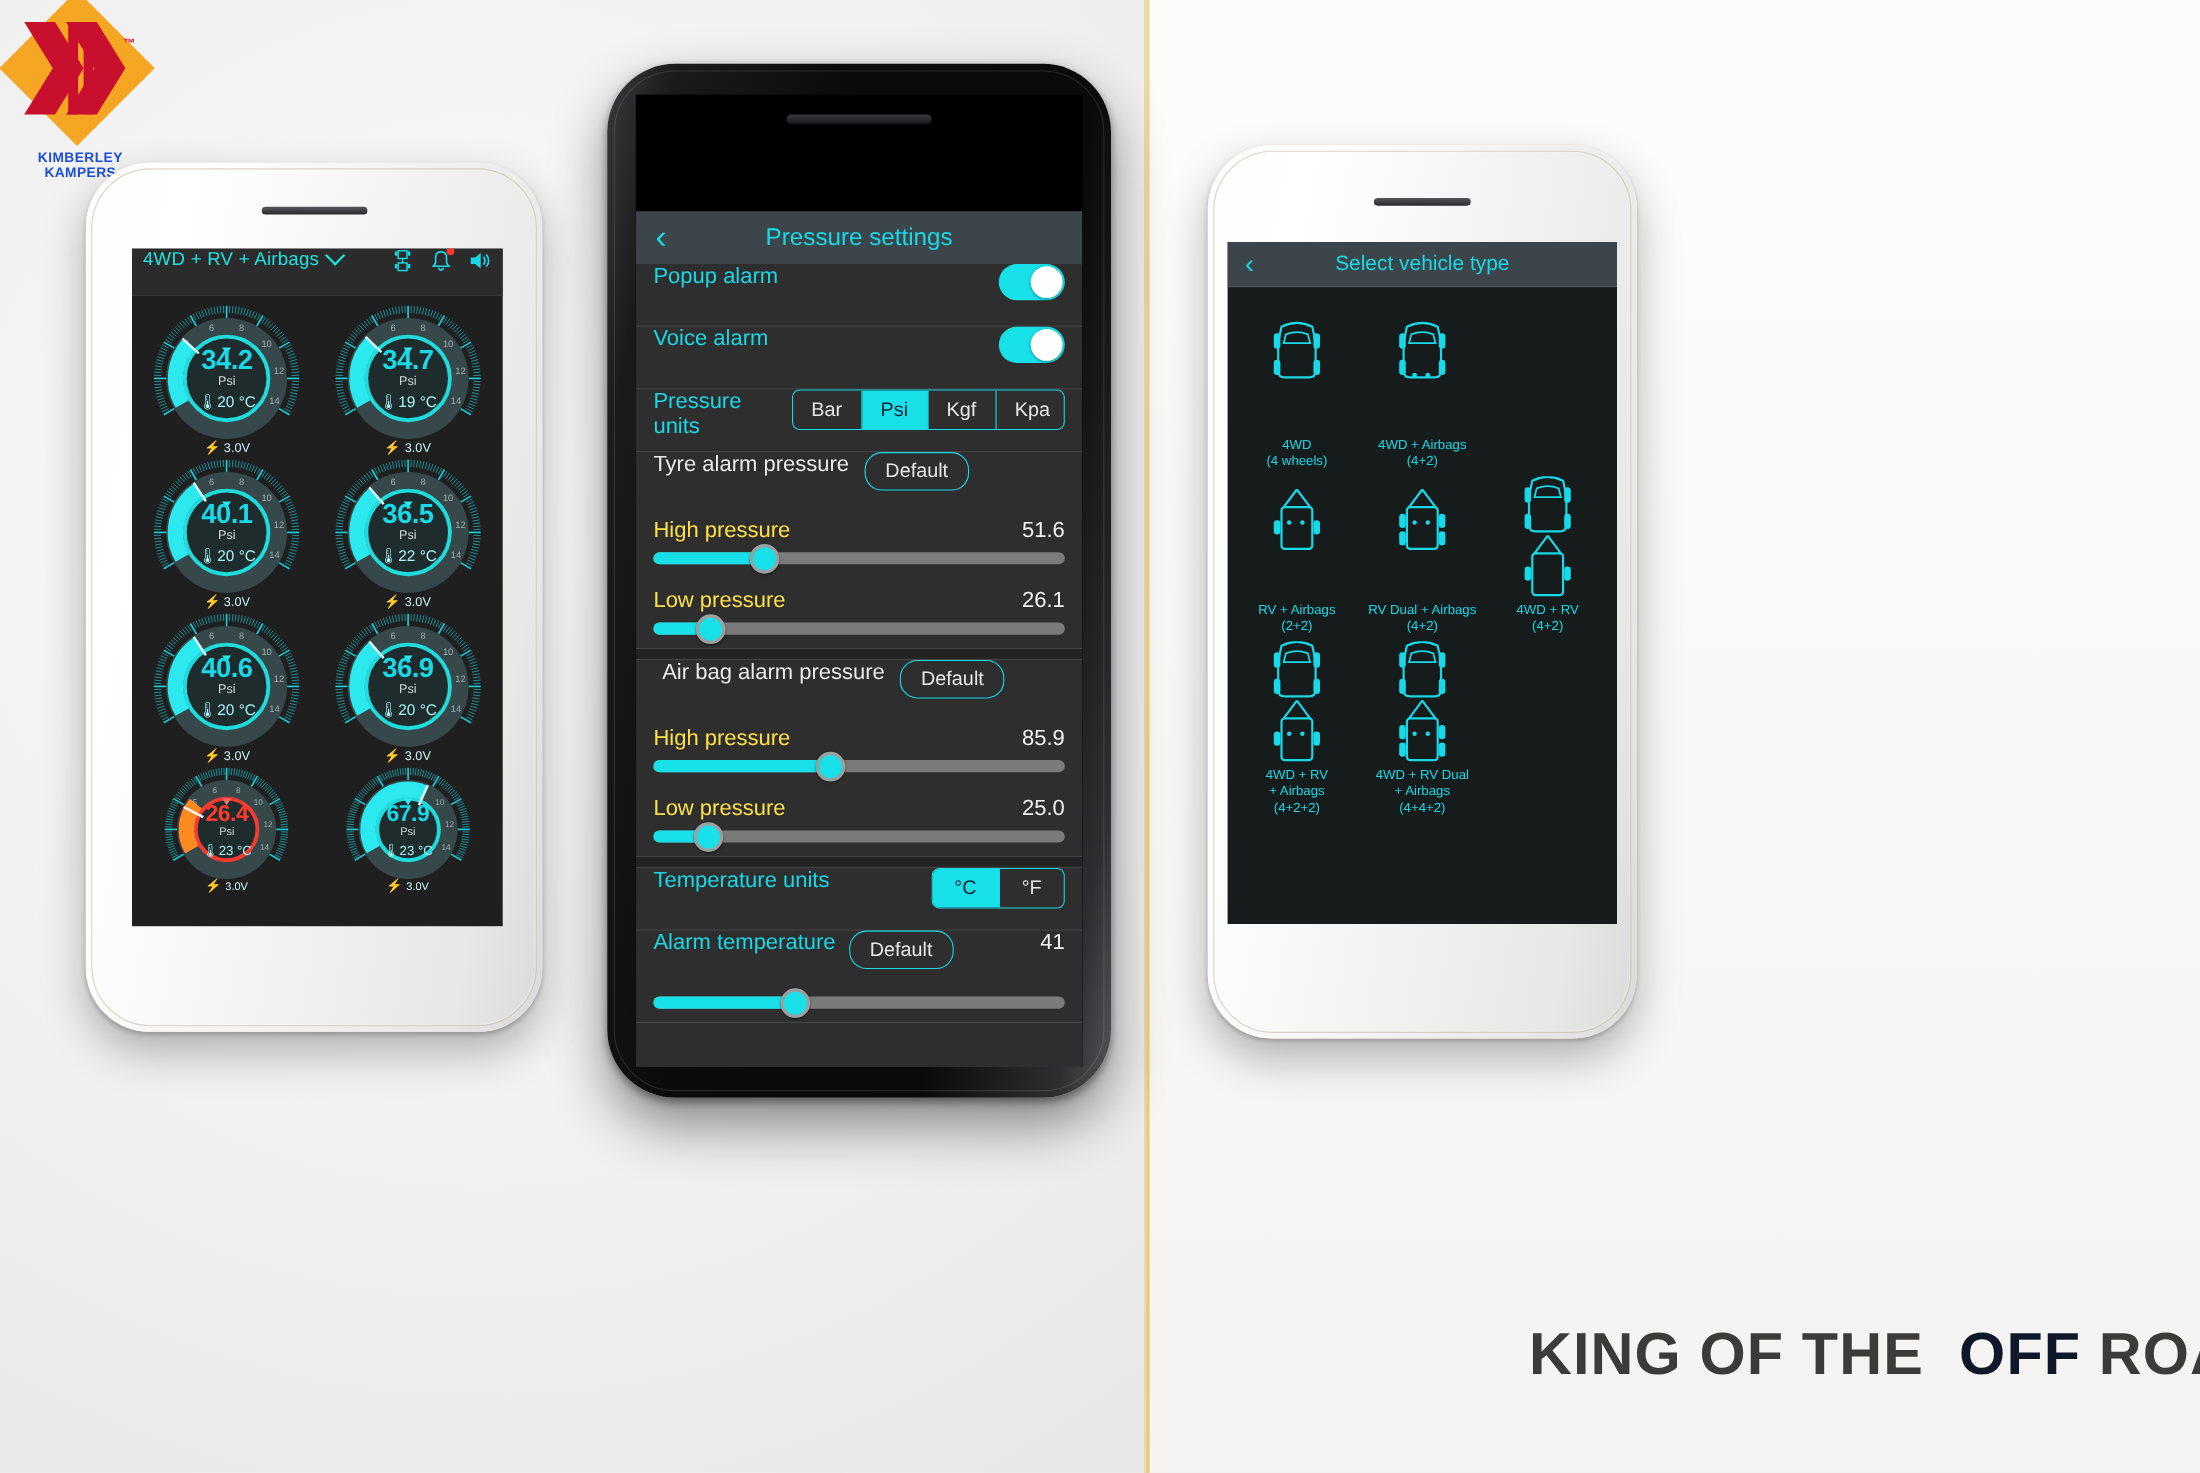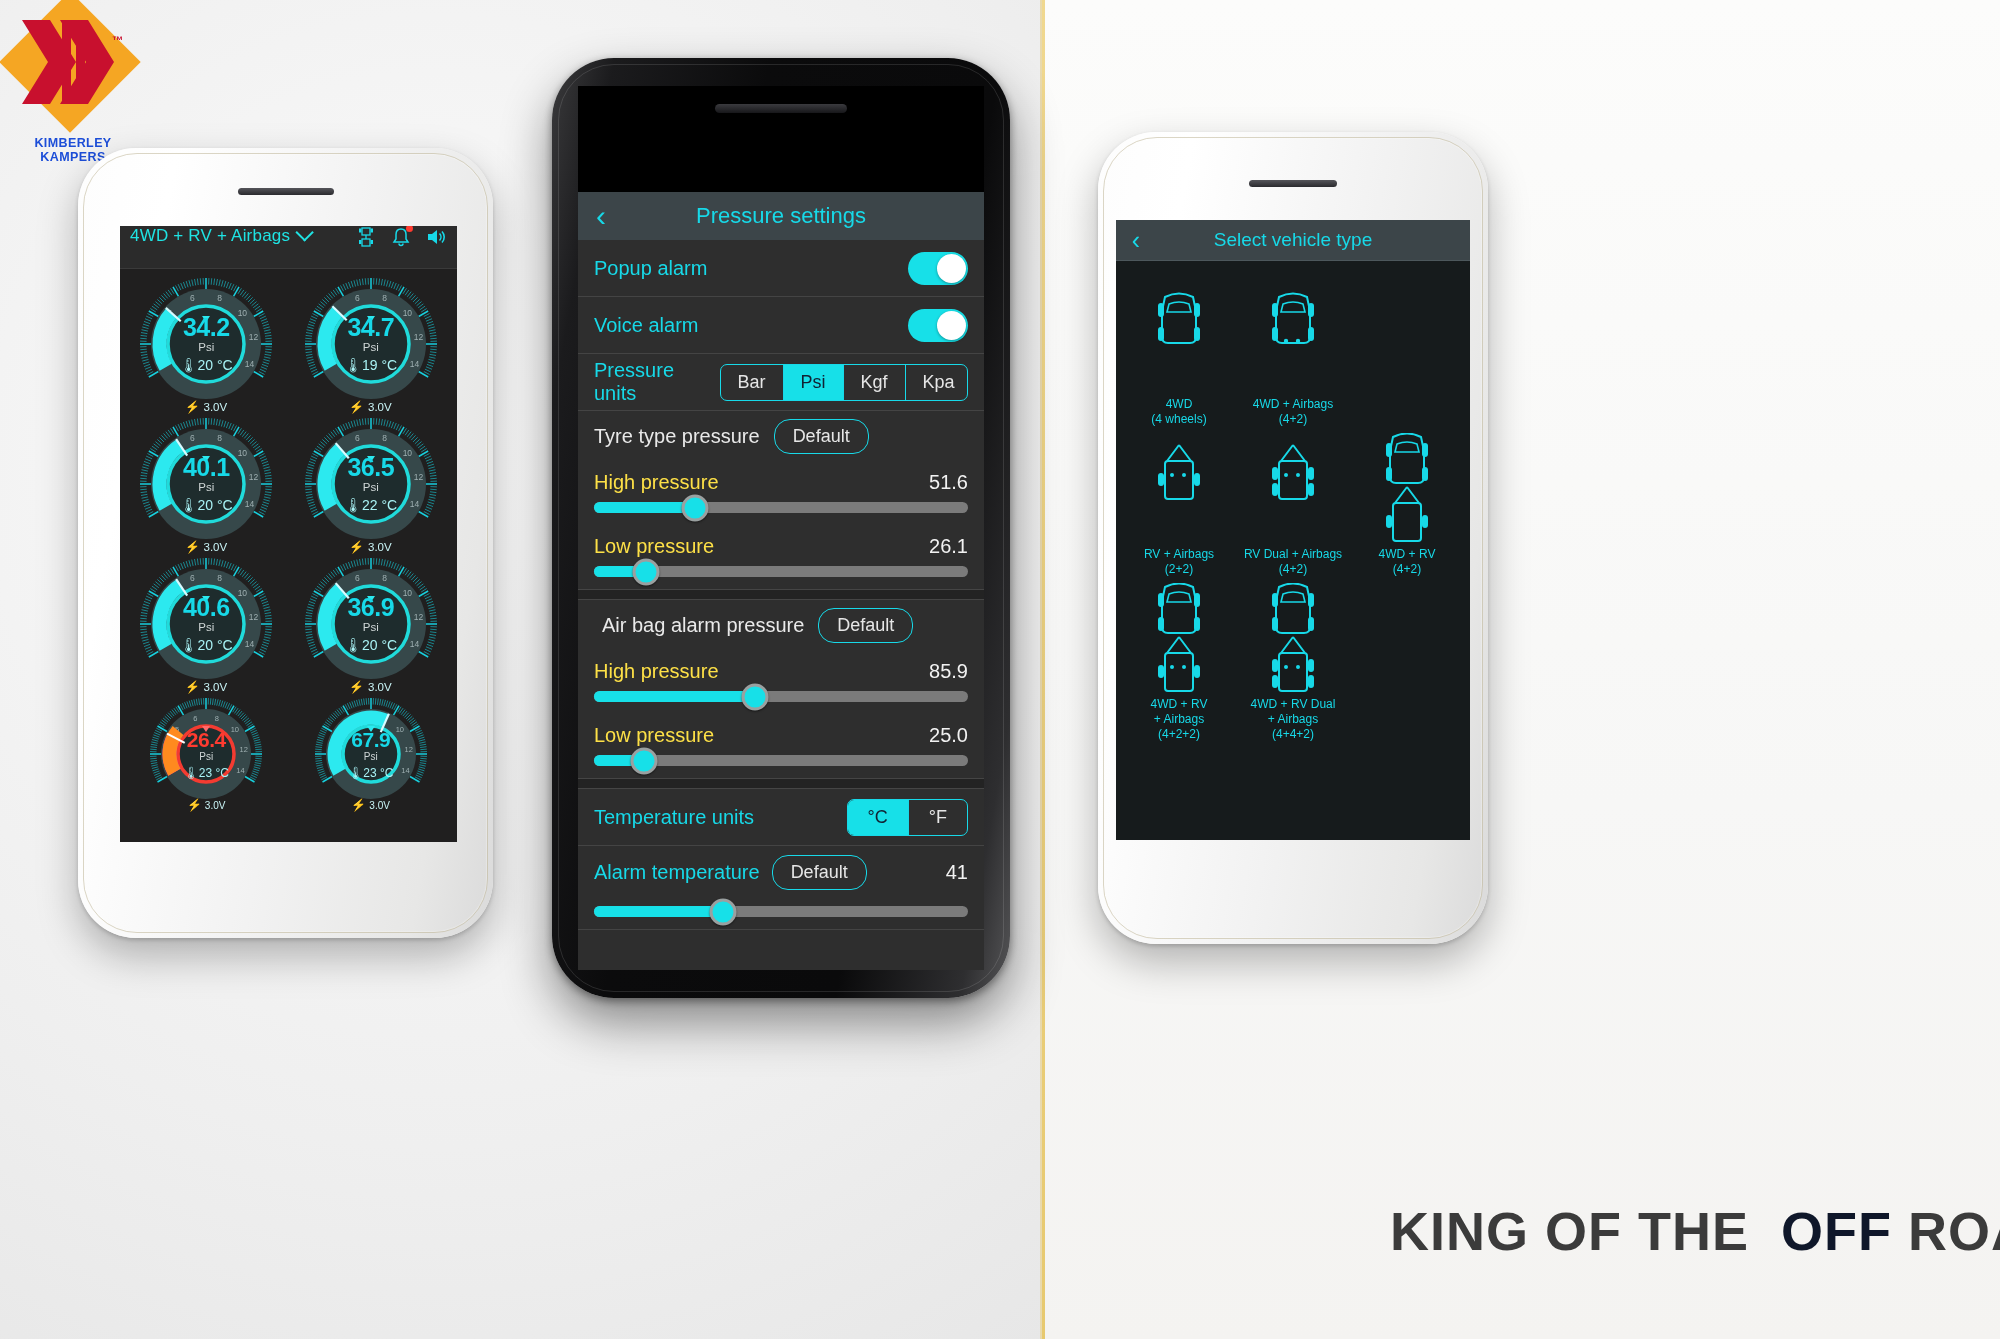--- a/index.html
+++ b/index.html
@@ -143,21 +143,21 @@
   }
   .set-title{
     position:absolute;left:0;right:0;text-align:center;
     color:#17d9e8;font-size:22px;pointer-events:none;
   }
   .set-list{
     position:absolute;left:0;right:0;top:154px;bottom:0;
     background:#2e2e2e;
   }
   .srow{
-    display:flex;align-items:center;min-height:56px;padding:0 16px;
+    display:flex;align-items:flex-start;min-height:56px;padding:0 16px;
     border-bottom:1px solid #444;
   }
   .srow.nb{border-bottom:none;}
   .slabel{color:#17d9e8;font-size:20px;}
   .slabel.white{color:#e9e9e9;}
   .srow .spacer{flex:1;}
   .toggle{
     width:60px;height:33px;border-radius:17px;background:#17e0e8;
     position:relative;flex:0 0 auto;
   }
@@ -1322,21 +1322,21 @@
         <span class="spacer"></span>
         <span class="segctl" id="seg-pressure-units">
             <span class="seg">Bar</span>
             <span class="seg on">Psi</span>
             <span class="seg">Kgf</span>
             <span class="seg">Kpa</span>
           </span>
       </div>
 
       <div class="srow nb" style="min-height:50px;">
-        <span class="slabel white">Tyre type pressure</span>
+        <span class="slabel white">Tyre alarm pressure</span>
         <span style="width:14px;"></span>
         <span class="pill">Default</span>
       </div>
 
       <div class="valrow">
         <span class="vlabel">High pressure</span>
         <span class="vnum">51.6</span>
       </div>
       <div class="slider">
         <span class="fill" id="fill-th" style="width: 27%;"></span>

